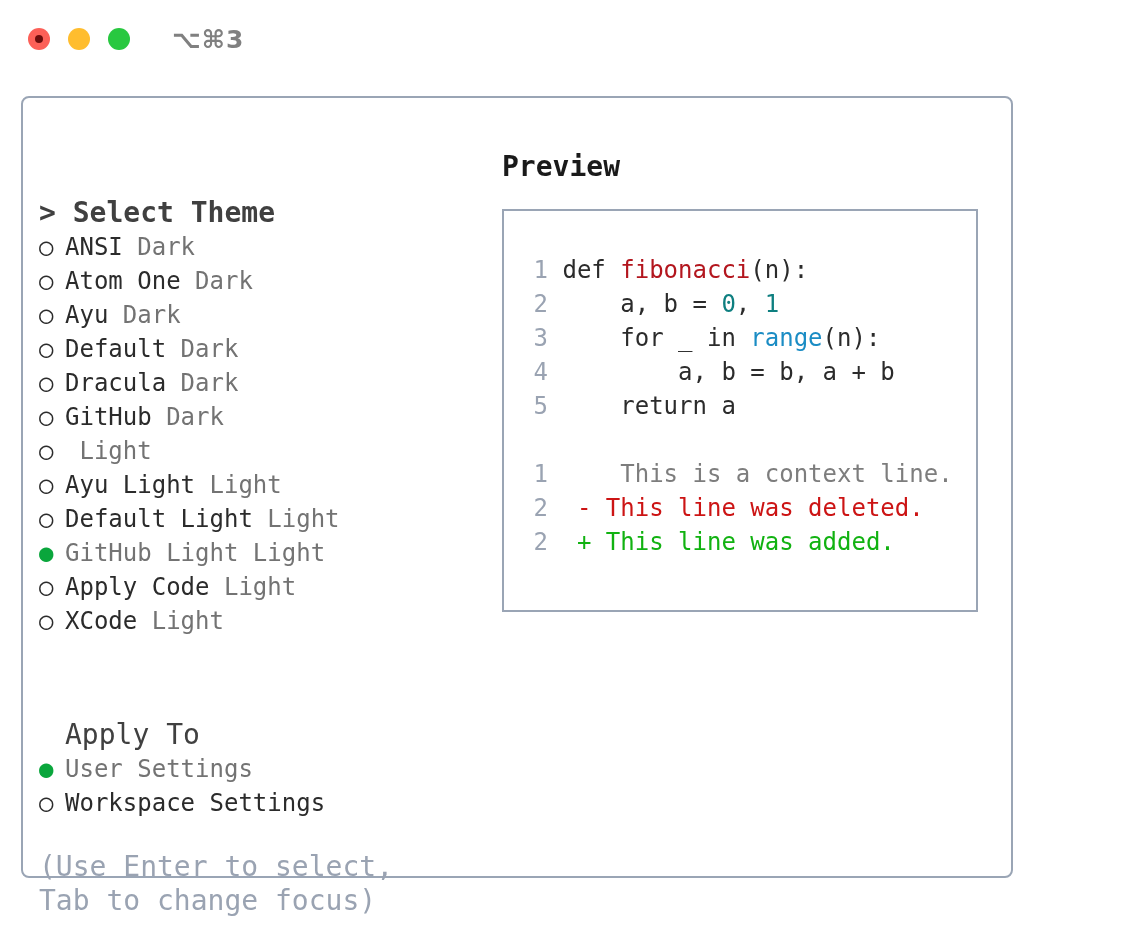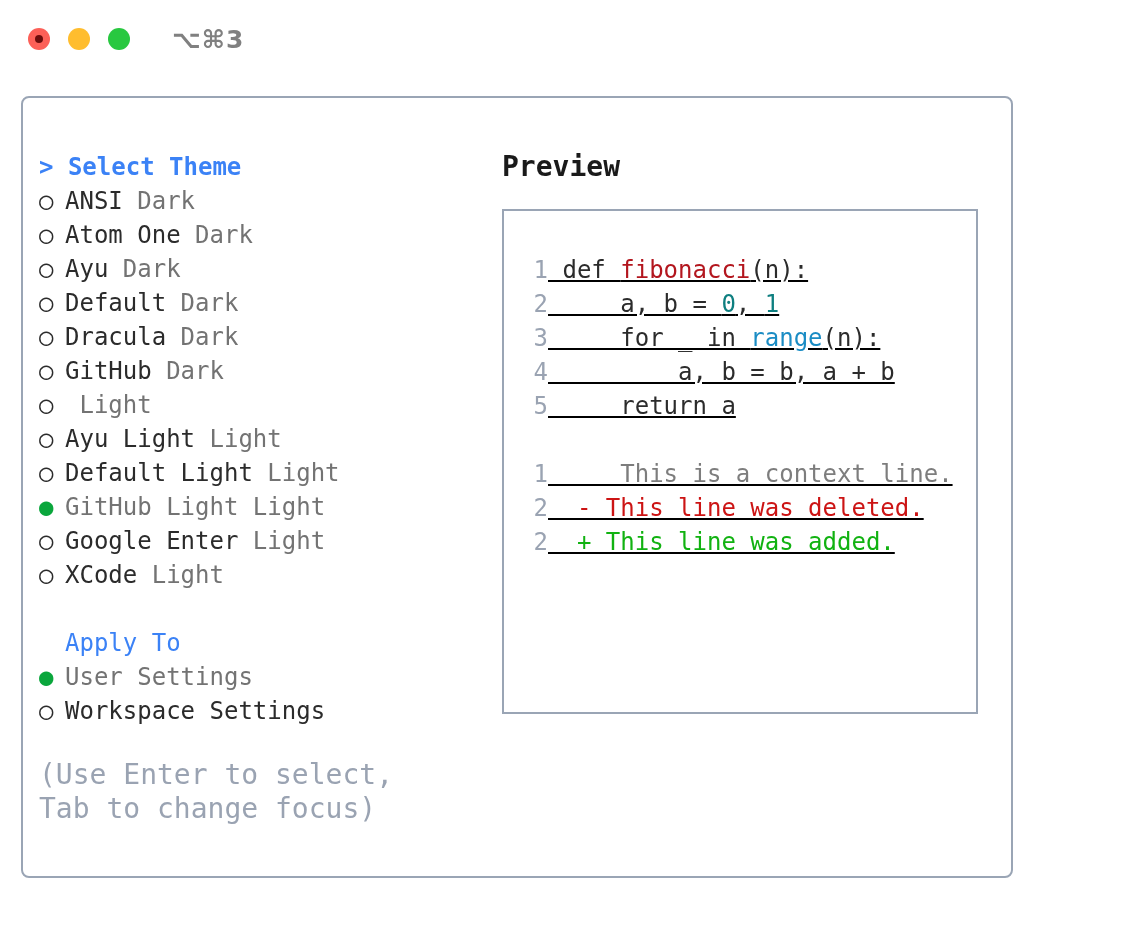--- a/index.html
+++ b/index.html
@@ -82,26 +82,27 @@
 
   
   #left-col {
     position: absolute;
     left: 16px;
     top: 52px;
     width: 440px;
   }
 
   .section-head {
-    font-size: 24px;
+    font-size: 28px;
     font-weight: bold;
-    color: #3b82f6;
+    color: #404040;
     height: 34px;
     line-height: 34px;
     white-space: pre;
+    margin-top: 46px;
   }
 
   .opt-row {
     height: 34px;
     line-height: 34px;
     font-size: 24px;
     color: #2b2b2b;
     white-space: pre;
     display: flex;
     align-items: center;
@@ -141,26 +142,25 @@
   #preview-title {
     font-size: 28px;
     font-weight: bold;
     color: #1a1a1a;
     height: 34px;
     line-height: 34px;
   }
   #preview-box {
     margin-top: 25px;
     width: 476px;
-    height: 505px;
+    height: 403px;
     border: 2px solid #9aa5b5;
     box-sizing: border-box;
     background: #ffffff;
     padding: 42px 0 16px 0;
-    text-decoration: underline;
   }
   .code-line {
     height: 34px;
     line-height: 34px;
     font-size: 24px;
     white-space: pre;
     color: #2b2b2b;
     padding-left: 18px;
   }
   .gutter {
@@ -202,21 +202,21 @@
           <div class="opt-row"><span class="marker unsel">○</span><span class="opt-label">ANSI</span><span class="opt-suffix"> Dark</span></div>
           <div class="opt-row"><span class="marker unsel">○</span><span class="opt-label">Atom One</span><span class="opt-suffix"> Dark</span></div>
           <div class="opt-row"><span class="marker unsel">○</span><span class="opt-label">Ayu</span><span class="opt-suffix"> Dark</span></div>
           <div class="opt-row"><span class="marker unsel">○</span><span class="opt-label">Default</span><span class="opt-suffix"> Dark</span></div>
           <div class="opt-row"><span class="marker unsel">○</span><span class="opt-label">Dracula</span><span class="opt-suffix"> Dark</span></div>
           <div class="opt-row"><span class="marker unsel">○</span><span class="opt-label">GitHub</span><span class="opt-suffix"> Dark</span></div>
           <div class="opt-row"><span class="marker unsel">○</span><span class="opt-suffix"> Light</span></div>
           <div class="opt-row"><span class="marker unsel">○</span><span class="opt-label">Ayu Light</span><span class="opt-suffix"> Light</span></div>
           <div class="opt-row"><span class="marker unsel">○</span><span class="opt-label">Default Light</span><span class="opt-suffix"> Light</span></div>
           <div class="opt-row selected"><span class="marker sel">●</span><span class="opt-label">GitHub Light</span><span class="opt-suffix"> Light</span></div>
-          <div class="opt-row"><span class="marker unsel">○</span><span class="opt-label">Google Enter</span><span class="opt-suffix"> Light</span></div>
+          <div class="opt-row"><span class="marker unsel">○</span><span class="opt-label">Apply Code</span><span class="opt-suffix"> Light</span></div>
           <div class="opt-row"><span class="marker unsel">○</span><span class="opt-label">XCode</span><span class="opt-suffix"> Light</span></div>
         </div>
 
       <div class="spacer-row"></div>
 
       <div class="section-head" style="font-weight:normal;padding-left:26px;">Apply To</div>
 
       <div id="apply-items">
           <div class="opt-row selected"><span class="marker sel">●</span><span class="opt-label">User Settings</span></div>
           <div class="opt-row"><span class="marker unsel">○</span><span class="opt-label">Workspace Settings</span></div>

